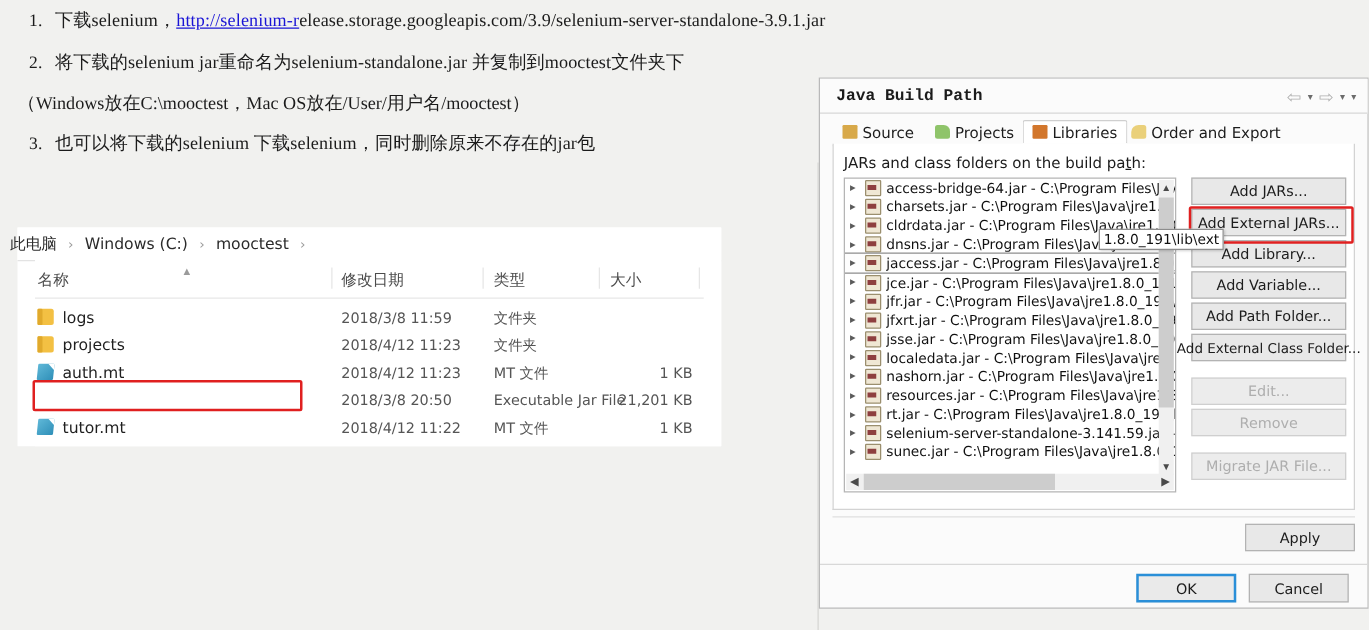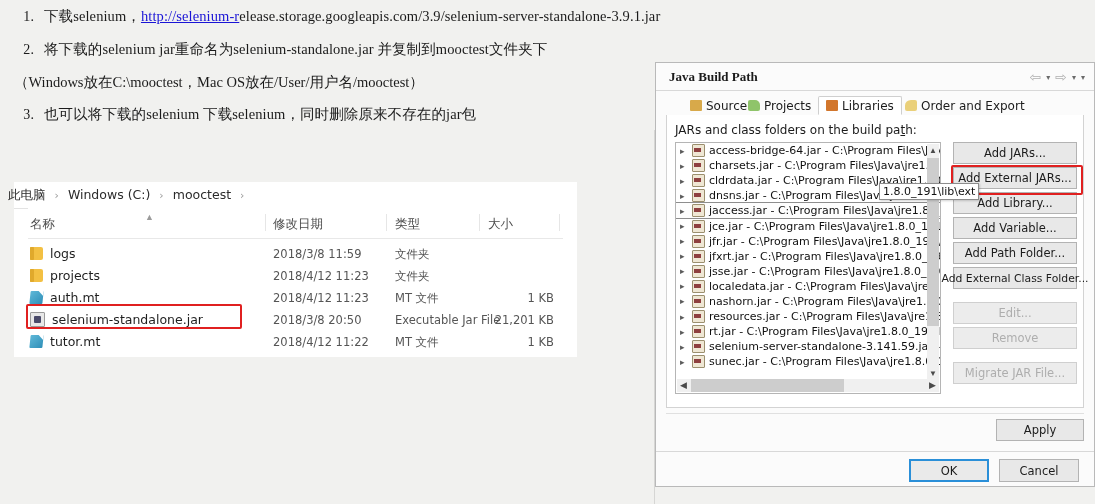--- a/index.html
+++ b/index.html
@@ -91,21 +91,21 @@
   .dialog{
     position:absolute;left:655px;top:62px;width:440px;height:425px;
     background:#fbfbfb;border:1px solid #b9b9b9;box-sizing:border-box;
   }
   .dlg-title{
     position:absolute;left:0;top:0;width:438px;height:27px;
     border-bottom:1px solid #d8d8d8;background:#fbfbfb;
   }
   .dlg-title .t{
     position:absolute;left:13px;top:6px;font-size:13px;font-weight:bold;color:#1b1b1b;
-    font-family:Liberation Serif, serif;
+    font-family:Liberation Mono, monospace;
   }
   .navicons{position:absolute;right:9px;top:6px;display:flex;align-items:center;gap:5px;color:#a9a9a9;font-size:12px;}
   .navicons .arr{font-size:14px;color:#b0b0b0;}
   .navicons .cv{font-size:8px;color:#6b6b6b;}
 
   .tabstrip{
     position:absolute;left:10px;top:33px;width:418px;height:20px;
     border-bottom:1px solid #cfcfcf;
   }
   .tab{
@@ -276,24 +276,20 @@
           <span class="fname">
             <i class="ico mt"></i>
             <span>auth.mt</span>
           </span>
           <span class="fdate">2018/4/12 11:23</span>
           <span class="ftype">MT 文件</span>
           <span class="fsize">1 KB</span>
         </div>
 
         <div class="frow">
-          <span class="fname">
-            <i class="ico jar"></i>
-            <span>selenium-standalone.jar</span>
-          </span>
           <span class="fdate">2018/3/8 20:50</span>
           <span class="ftype">Executable Jar File</span>
           <span class="fsize">21,201 KB</span>
         </div>
 
         <div class="frow">
           <span class="fname">
             <i class="ico mt"></i>
             <span>tutor.mt</span>
           </span>
@@ -314,21 +310,21 @@
       <span class="navicons">
         <span class="arr">⇦</span>
         <span class="cv">▾</span>
         <span class="arr">⇨</span>
         <span class="cv">▾</span>
         <span class="cv">▾</span>
       </span>
     </div>
 
     <div class="tabstrip">
-      <div class="tab" style="left:16px;justify-content:flex-end;">
+      <div class="tab" style="left:0px;justify-content:flex-end;">
         <i class="tabico ti-source"></i>
         <span>Source</span>
       </div>
       <div class="tab" style="left:74px;">
         <i class="tabico ti-projects"></i>
         <span>Projects</span>
       </div>
       <div class="tab active" style="left:152px;">
         <i class="tabico ti-libraries"></i>
         <span>Libraries</span>

